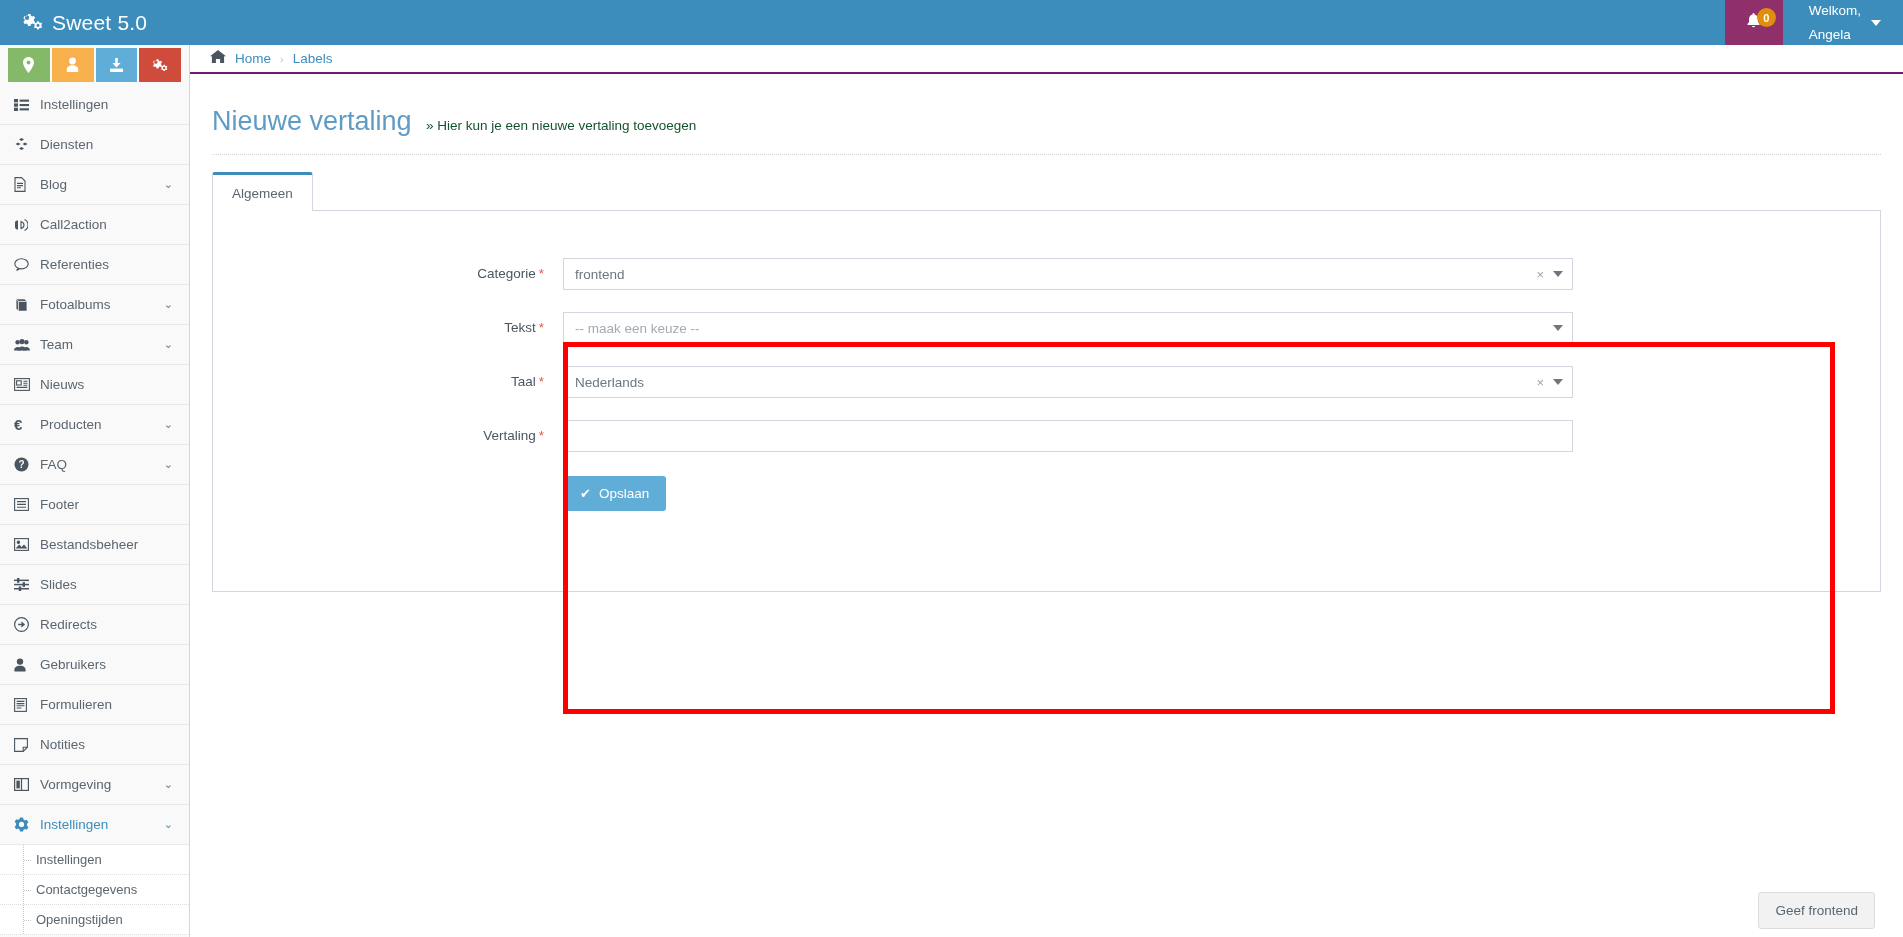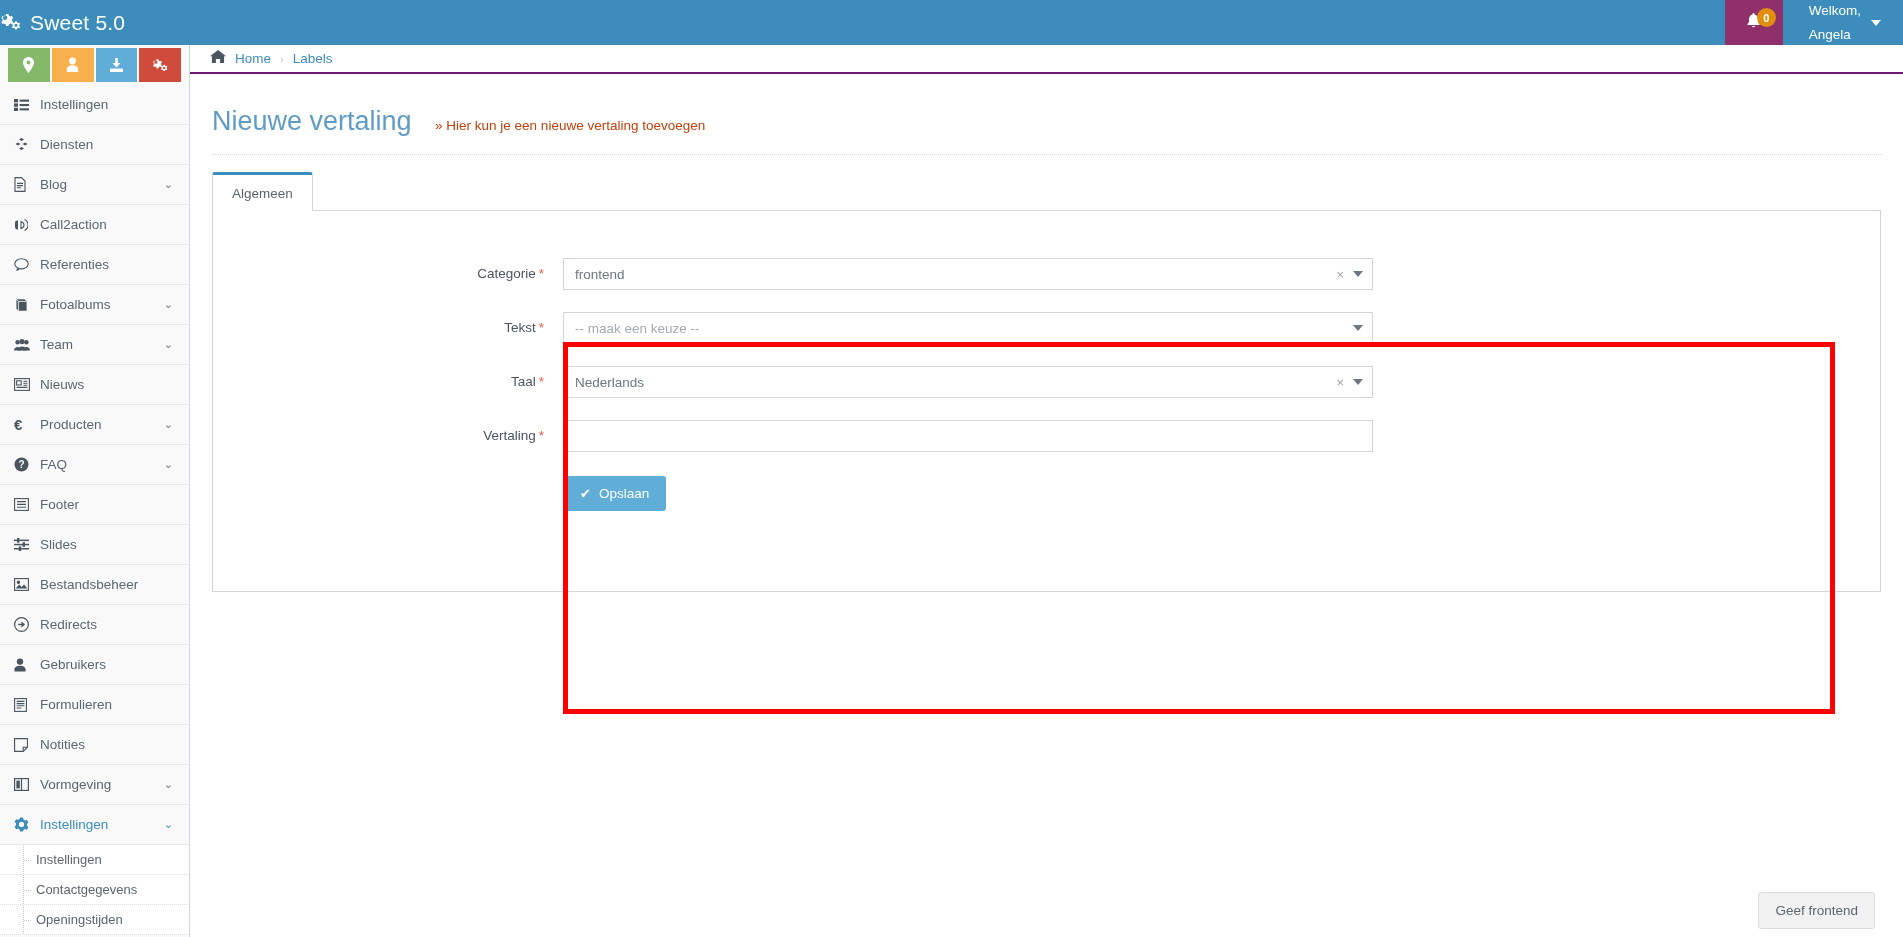--- a/index.html
+++ b/index.html
@@ -13,20 +13,21 @@
   
   .topbar {
     position: absolute; top: 0; left: 0;
     width: 1903px; height: 45px;
     background: #3c8dbc;
     display: flex; align-items: stretch;
   }
   .logo {
     width: 190px; height: 45px;
     display: flex; align-items: center; gap: 9px;
+    padding-left: 22px;
     color: #fff; font-size: 21px; font-weight: 400;
     letter-spacing: .2px;
   }
   .logo-icon { font-size: 19px; line-height: 1; display: inline-block; }
   .topbar-spacer { flex: 1; }
   .notif-block {
     width: 58px; background: #90306b;
     display: flex; align-items: center; justify-content: center;
     position: relative; cursor: pointer;
   }
@@ -125,22 +126,22 @@
   .bc-home-icon { color: #4a5560; font-size: 14px; }
   .bc-link { color: #3c8dbc; cursor: pointer; }
   .bc-sep { color: #b9bfc6; font-size: 11px; }
 
   .page-head { padding: 32px 0 0 22px; }
   .page-title {
     display: inline; font-size: 27px; font-weight: 400;
     color: #5f9cc5; vertical-align: baseline;
   }
   .page-sub {
-    display: inline; font-size: 13.5px; color: #c2410c;
-    margin-left: 19px;
+    display: inline; font-size: 13.5px; color: #14532d;
+    margin-left: 10px;
   }
   .head-rule {
     margin: 17px 22px 0 22px;
     border-bottom: 1px dotted #d4d4d4;
   }
 
   
   .tab-area { position: relative; margin: 17px 22px 0 22px; }
   .tab-strip {
     display: flex; position: relative; z-index: 2;
@@ -167,21 +168,21 @@
     display: flex; align-items: flex-start;
     margin-top: 22px;
   }
   .form-row:first-child { margin-top: 47px; }
   .form-label {
     width: 350px; flex: 0 0 350px;
     text-align: right; padding-right: 19px; padding-top: 8px;
     font-size: 13.5px; color: #4a5560;
   }
   .req { color: #dd5a43; margin-left: 3px; }
-  .form-control-wrap { width: 810px; position: relative; }
+  .form-control-wrap { width: 1010px; position: relative; }
   .form-control {
     width: 100%; height: 32px;
     border: 1px solid #d2d6de; background: #fff;
     font-family: "Liberation Sans", sans-serif;
     font-size: 13.5px; color: #6b7680;
     padding: 0 11px; outline: none;
   }
   .select2 {
     width: 100%; height: 32px;
     border: 1px solid #d2d6de; background: #fff;
@@ -399,41 +400,41 @@
         <svg width="15" height="13" viewBox="0 0 15 13" fill="none" stroke="#4a5560" stroke-width="1.1">
             <rect x=".6" y=".6" width="13.8" height="11.8"></rect>
             <path d="M3 3.6h9M3 6.4h9M3 9.2h9"></path>
           </svg>
       </span>
       <span class="nav-label">Footer</span>
       <span class="nav-arrow"></span>
     </li>
     <li class="nav-item">
       <span class="nav-icon">
+        <svg width="15" height="13" viewBox="0 0 15 13" fill="none" stroke="#4a5560" stroke-width="1.1">
+            <rect x=".6" y=".6" width="13.8" height="11.8"></rect>
+            <circle cx="4.4" cy="4.2" r="1.2" fill="#4a5560"></circle>
+            <path d="M1.6 10.4l3.6-4 2.4 2.6 2.4-2.4 3.4 3.8z" fill="#4a5560" stroke="none"></path>
+          </svg>
+      </span>
+      <span class="nav-label">Bestandsbeheer</span>
+      <span class="nav-arrow"></span>
+    </li>
+    <li class="nav-item">
+      <span class="nav-icon">
         <svg width="15" height="13" viewBox="0 0 15 13" fill="#4a5560">
             <rect x="0" y="1.6" width="15" height="1.5"></rect>
             <rect x="3" y="0" width="2.4" height="4.7"></rect>
             <rect x="0" y="5.8" width="15" height="1.5"></rect>
             <rect x="8.6" y="4.2" width="2.4" height="4.7"></rect>
             <rect x="0" y="10" width="15" height="1.5"></rect>
             <rect x="4.8" y="8.4" width="2.4" height="4.7"></rect>
           </svg>
       </span>
       <span class="nav-label">Slides</span>
-      <span class="nav-arrow"></span>
-    </li>
-    <li class="nav-item">
-      <span class="nav-icon">
-        <svg width="15" height="13" viewBox="0 0 15 13" fill="none" stroke="#4a5560" stroke-width="1.1">
-            <rect x=".6" y=".6" width="13.8" height="11.8"></rect>
-            <circle cx="4.4" cy="4.2" r="1.2" fill="#4a5560"></circle>
-            <path d="M1.6 10.4l3.6-4 2.4 2.6 2.4-2.4 3.4 3.8z" fill="#4a5560" stroke="none"></path>
-          </svg>
-      </span>
-      <span class="nav-label">Bestandsbeheer</span>
       <span class="nav-arrow"></span>
     </li>
     <li class="nav-item">
       <span class="nav-icon">
         <svg width="15" height="15" viewBox="0 0 15 15">
             <circle cx="7.5" cy="7.5" r="6.9" fill="none" stroke="#4a5560" stroke-width="1.2"></circle>
             <path d="M4.2 7.5h5.4M7.4 5.2l2.6 2.3-2.6 2.3" fill="none" stroke="#4a5560" stroke-width="1.4"></path>
           </svg>
       </span>
       <span class="nav-label">Redirects</span>

